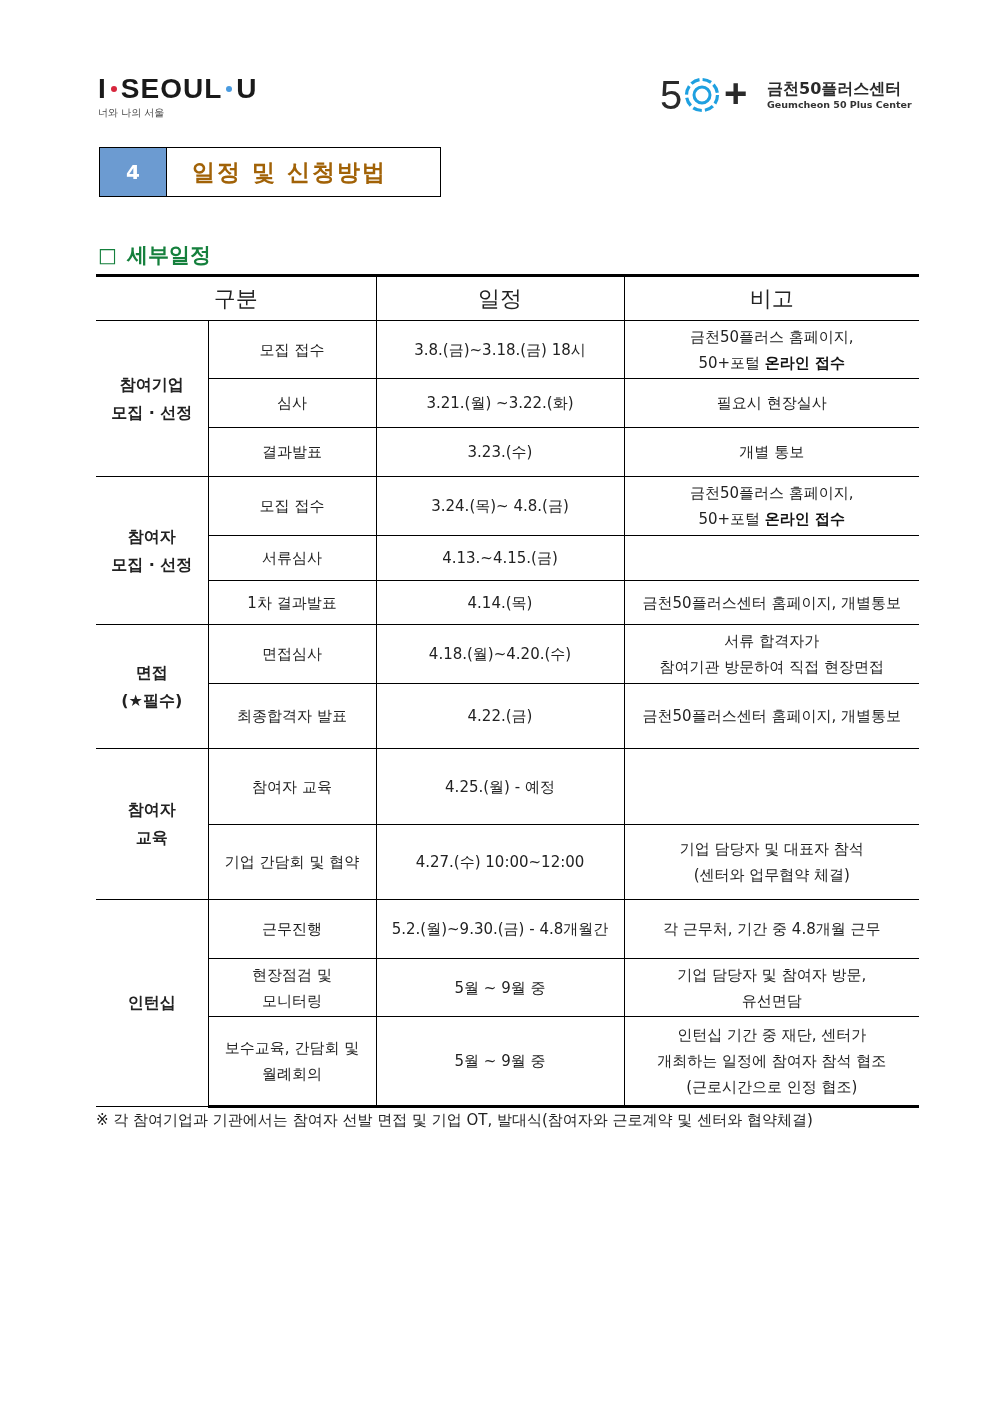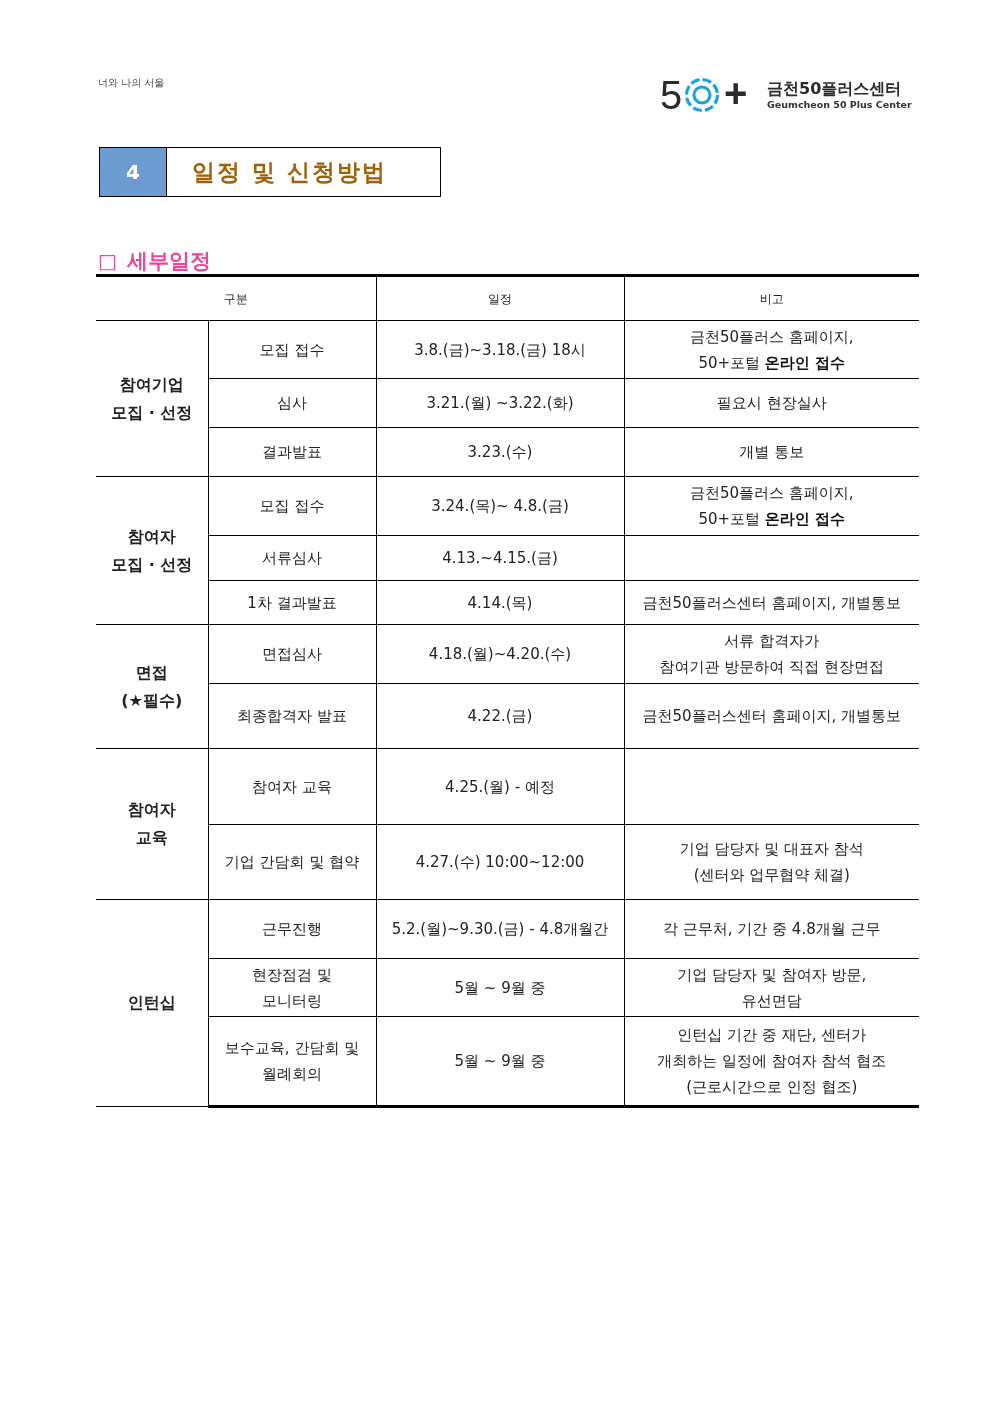--- a/index.html
+++ b/index.html
@@ -25,44 +25,47 @@
   #fifty-logo .kname { position:absolute; left:107px; top:5px; font-size:16px; font-weight:bold; color:#2a2a2a; white-space:nowrap; }
   #fifty-logo .ename { position:absolute; left:107px; top:25px; font-size:9.5px; font-weight:bold; color:#333; white-space:nowrap; }
 
   
   #section-header { left:99px; top:147px; width:340px; height:48px; border:1px solid #000; display:flex; }
   #section-header .num { width:66px; background:#6c9bd1; color:#fff; font-weight:bold; font-size:20px;
        display:flex; align-items:center; justify-content:center; border-right:1px solid #000; }
   #section-header .title { flex:1; display:flex; align-items:center; padding-left:8px; font-weight:bold;
        font-size:23px; color:#a16207; letter-spacing:2px;margin-left:17px; }
 
-  #subsection-title { left:98px; top:247px; font-size:21px; font-weight:bold; color:#ec4899; white-space:nowrap; }
+  #subsection-title { left:98px; top:241px; font-size:21px; font-weight:bold; color:#15803d; white-space:nowrap; }
   #subsection-title .box { font-weight:normal; margin-right:10px; font-size:20px; }
 
   
   #schedule-table { left:96px; top:274px; width:823px; border-collapse:collapse; table-layout:fixed; }
   #schedule-table td, #schedule-table th { border:1px solid #000; text-align:center; vertical-align:middle;
        font-size:15px; line-height:26px; padding:0 2px; color:#222; font-weight:normal; }
   #schedule-table tr:first-child th { border-top:3px solid #000; }
   #schedule-table tr:last-child td { border-bottom:3px solid #000; }
   #schedule-table td:first-child, #schedule-table th:first-child { border-left:none; }
   #schedule-table td:last-child, #schedule-table th:last-child { border-right:none; }
-  #schedule-table th { font-size:12px; }
+  #schedule-table th { font-size:22px; }
   #schedule-table .group { font-weight:bold; font-size:16px; line-height:28px; }
   #schedule-table b { font-weight:bold; color:#111; }
 
   
   #notes { left:96px; top:1106px; width:830px; font-size:15px; line-height:29px; color:#222; }
   #notes .indent { padding-left:22px; }
   #notes .covid { color:#7a2a7a; }
 </style>
 </head>
 <body>
 
 <div id="seoul-logo" class="abs">
+  <div class="word">
+    <span>I</span><span class="dot" style="background:#d7263d"></span><span>SEOUL</span><span class="dot" style="background:#4a9be0"></span><span>U</span>
+  </div>
   <div class="sub">너와 나의 서울</div>
 </div>
 
 <div id="fifty-logo" class="abs">
   <span class="num">5</span>
   <svg class="ring" viewBox="0 0 36 36">
     <circle cx="18" cy="18" r="15.5" fill="none" stroke="#1ea0e0" stroke-width="3.2" stroke-dasharray="9 3.2"></circle>
     <circle cx="18" cy="18" r="8" fill="none" stroke="#1ea0e0" stroke-width="3"></circle>
   </svg>
   <span class="plus">+</span>
@@ -203,13 +206,14 @@
     <td>
           <div>인턴십 기간 중 재단, 센터가</div>
           <div>개최하는 일정에 참여자 참석 협조</div>
           <div>(근로시간으로 인정 협조)</div>
         </td>
   </tr>
 </tbody>
   </table>
 
 <div id="notes" class="abs">
+  <div>※ 각 참여기업과 기관에서는 참여자 선발 면접 및 기업 OT, 발대식(참여자와 근로계약 및 센터와 협약체결)</div>
 </div>
 
 </body></html>

